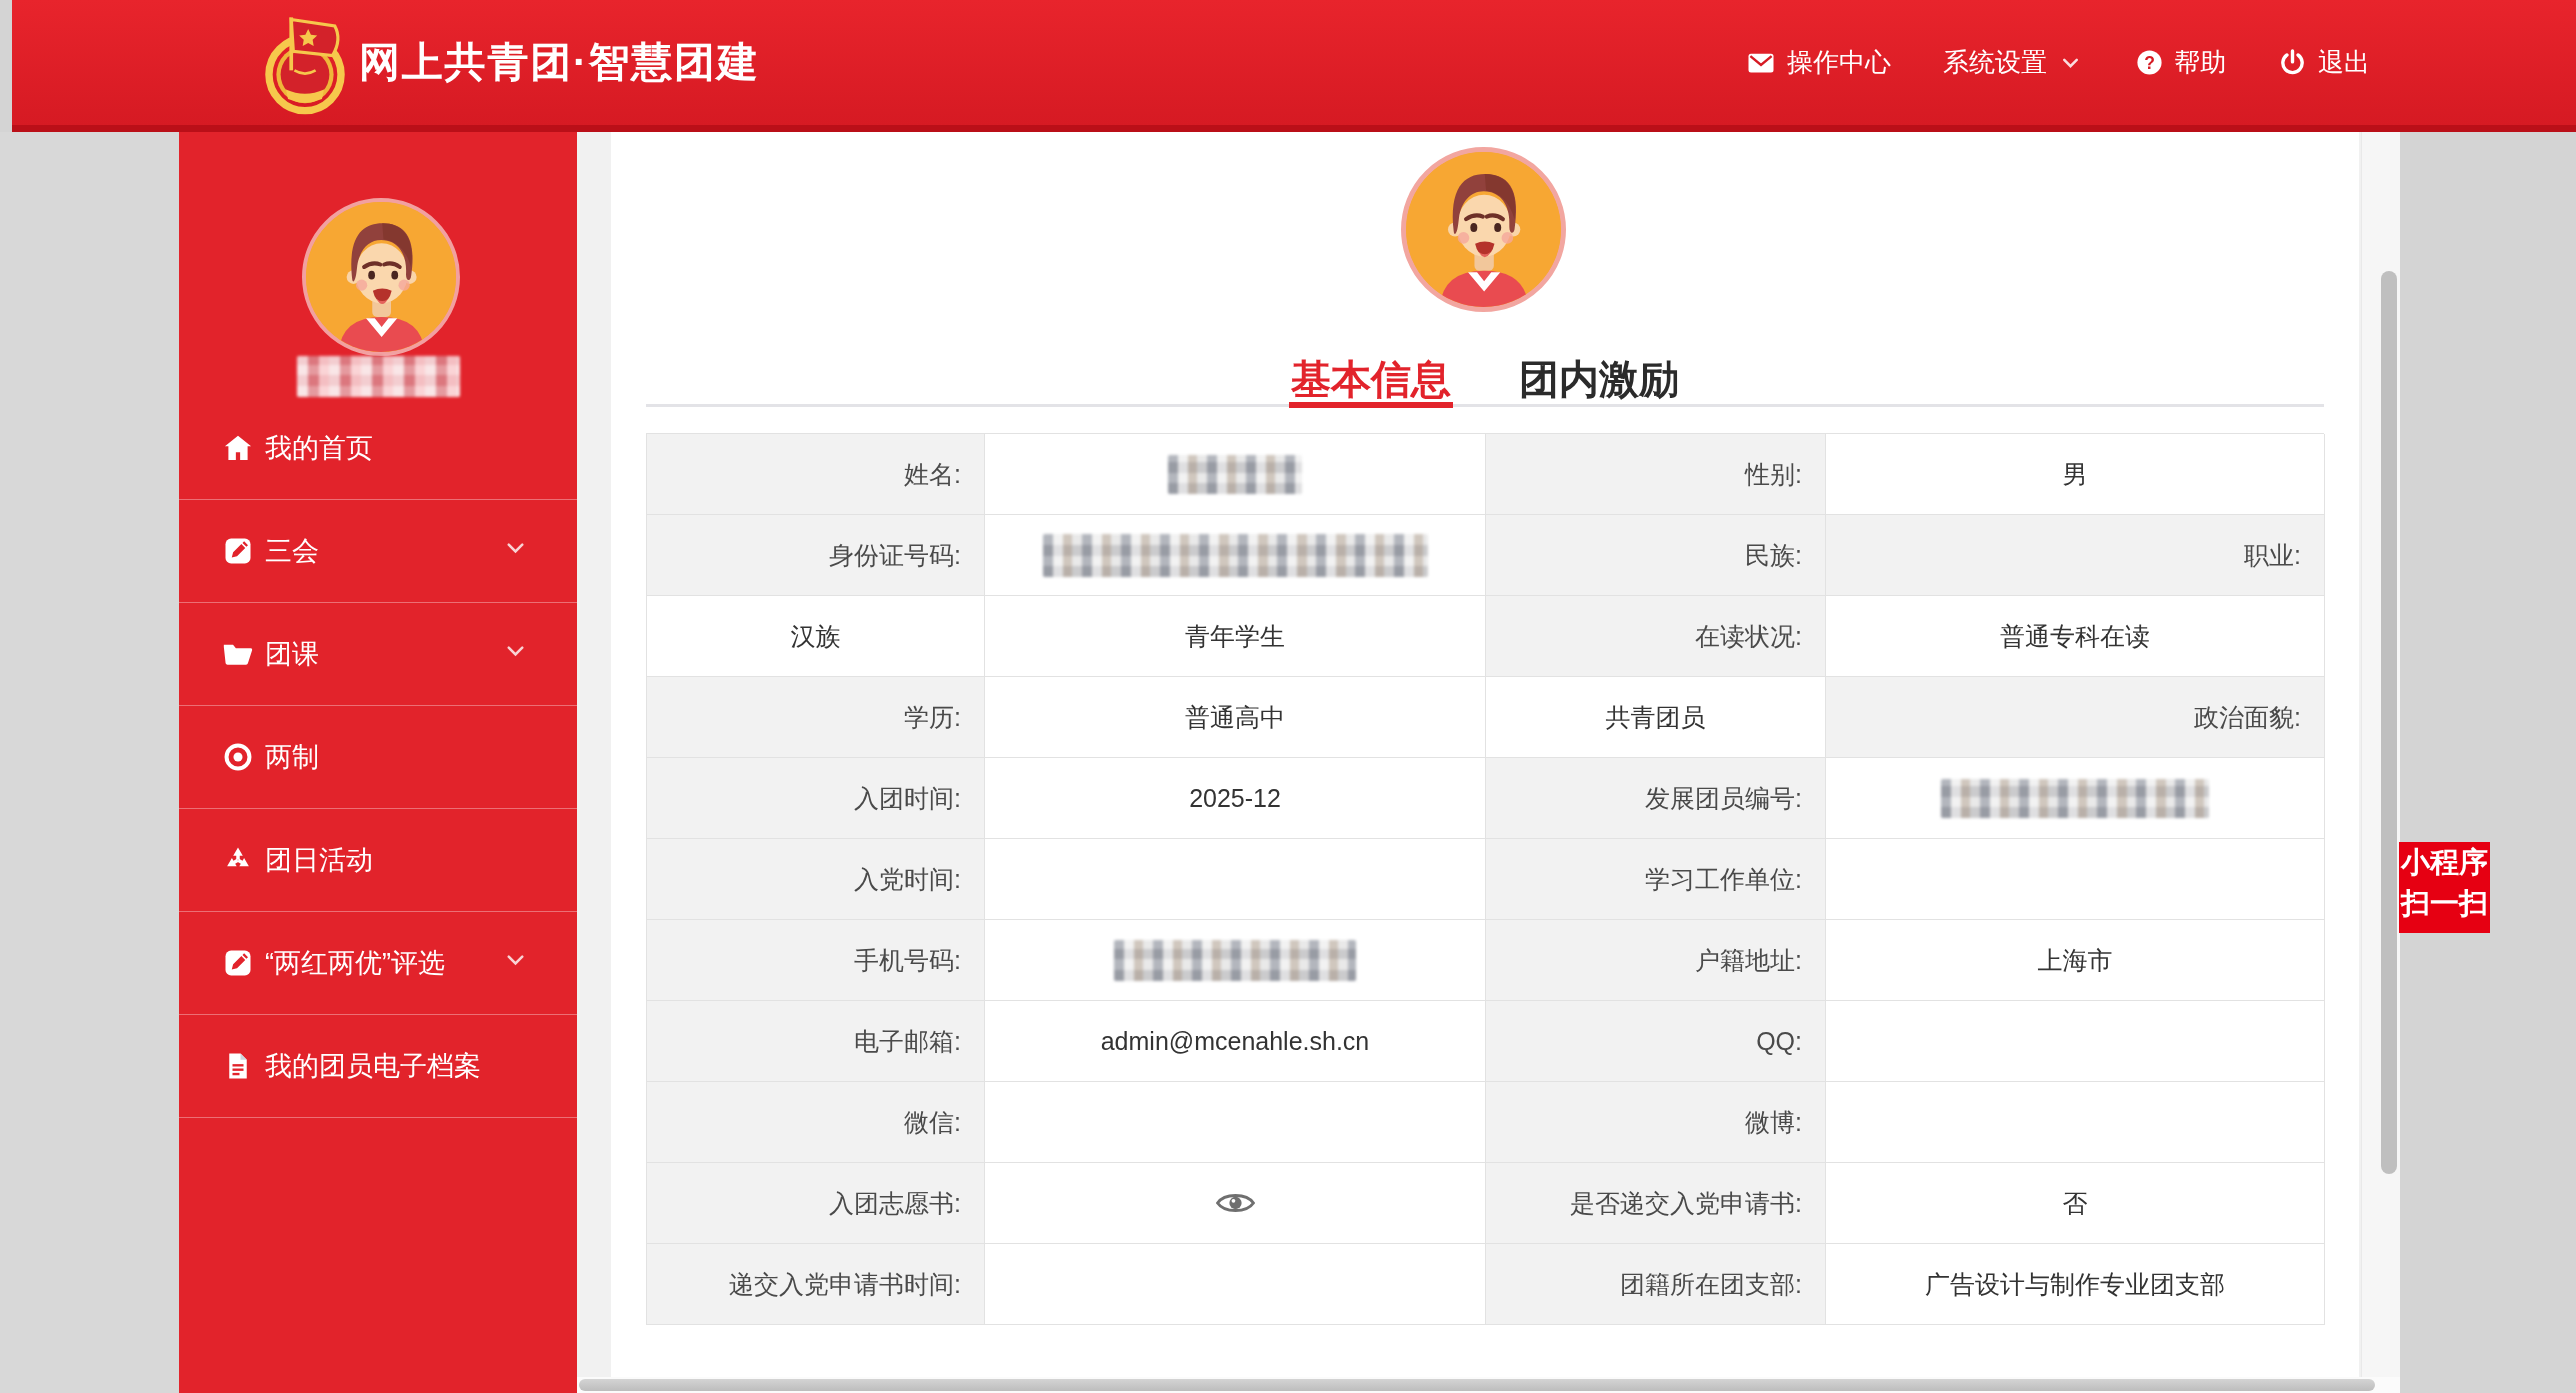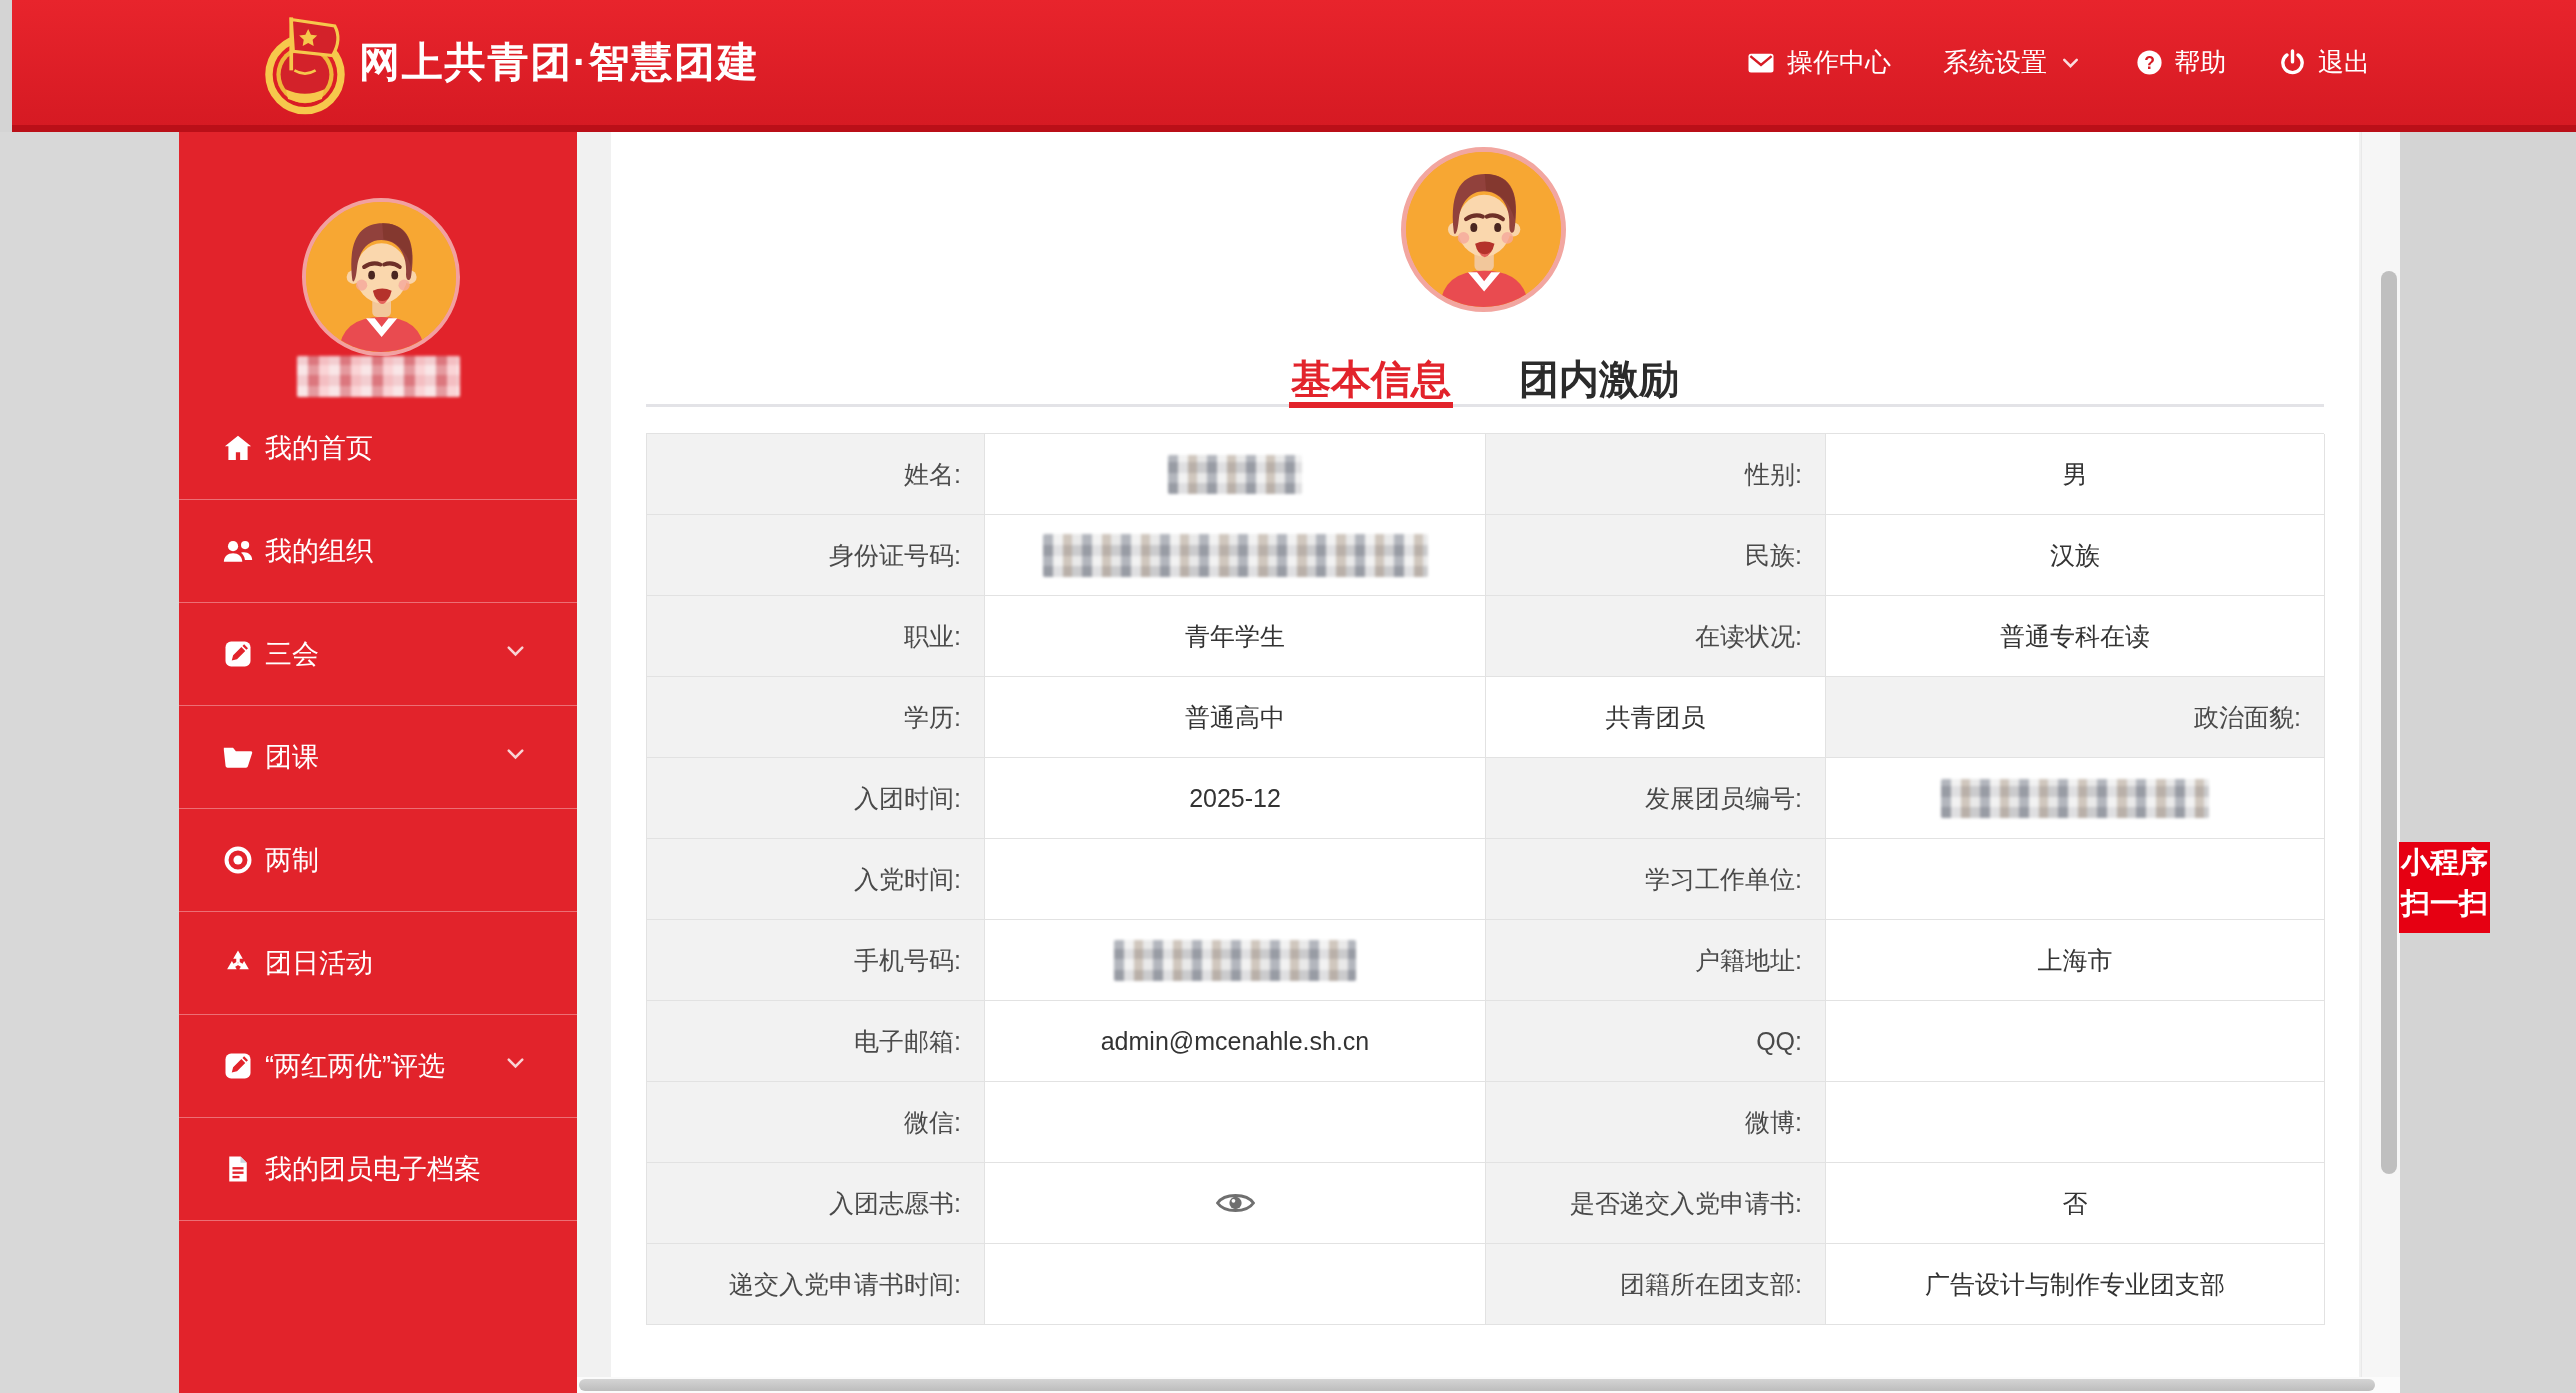--- a/index.html
+++ b/index.html
@@ -180,31 +180,20 @@
 
       <div class="menu-item">
         <span class="mi-icon">
           <svg width="32" height="32" viewBox="0 0 24 24" fill="#fff">
               <path d="M12 2.8 L2.2 10.6 h2.6 V21 h5.6 v-5.8 h3.2 V21 h5.6 V10.6 h2.6 Z"></path>
             </svg>
         </span>
         <span class="mi-label">我的首页</span>
       </div>
 
-      <div class="menu-item">
-        <span class="mi-icon">
-          <svg width="34" height="34" viewBox="0 0 24 24" fill="#fff">
-              <circle cx="8.5" cy="8.6" r="3.6"></circle>
-              <path d="M2 19.5 c0-3.6 2.9-6 6.5-6 s6.5 2.4 6.5 6 Z"></path>
-              <circle cx="17" cy="7.8" r="2.9"></circle>
-              <path d="M16.3 12.9 c3.2 0 5.7 2.2 5.7 5.4 h-5.1 c-.3-2.2-1.3-4-2.8-5 .7-.3 1.4-.4 2.2-.4 Z"></path>
-            </svg>
-        </span>
-        <span class="mi-label">我的组织</span>
-      </div>
 
       <div class="menu-item">
         <span class="mi-icon">
           <svg width="30" height="30" viewBox="0 0 24 24">
               <rect x="2" y="2" width="20" height="20" rx="4.5" fill="#fff"></rect>
               <path d="M7 17.2 l1.1-4.2 6.6-6.6 3.1 3.1 -6.6 6.6 Z M15.6 5.5 l1.3-1.3 3.1 3.1 -1.3 1.3 Z" fill="#e2232b"></path>
             </svg>
         </span>
         <span class="mi-label">三会</span>
         <span class="mi-chevron">
@@ -310,23 +299,23 @@
           <span class="mosaic mz-name"></span>
         </div>
       <div class="cell lbl">性别:</div>
       <div class="cell val">男</div>
 
       <div class="cell lbl">身份证号码:</div>
       <div class="cell val">
           <span class="mosaic mz-id"></span>
         </div>
       <div class="cell lbl">民族:</div>
+      <div class="cell lbl">职业:</div>
+
       <div class="cell val">汉族</div>
-
-      <div class="cell lbl">职业:</div>
       <div class="cell val">青年学生</div>
       <div class="cell lbl">在读状况:</div>
       <div class="cell val">普通专科在读</div>
 
       <div class="cell lbl">学历:</div>
       <div class="cell val">普通高中</div>
       <div class="cell val">共青团员</div>
       <div class="cell lbl">政治面貌:</div>
 
       <div class="cell lbl">入团时间:</div>

